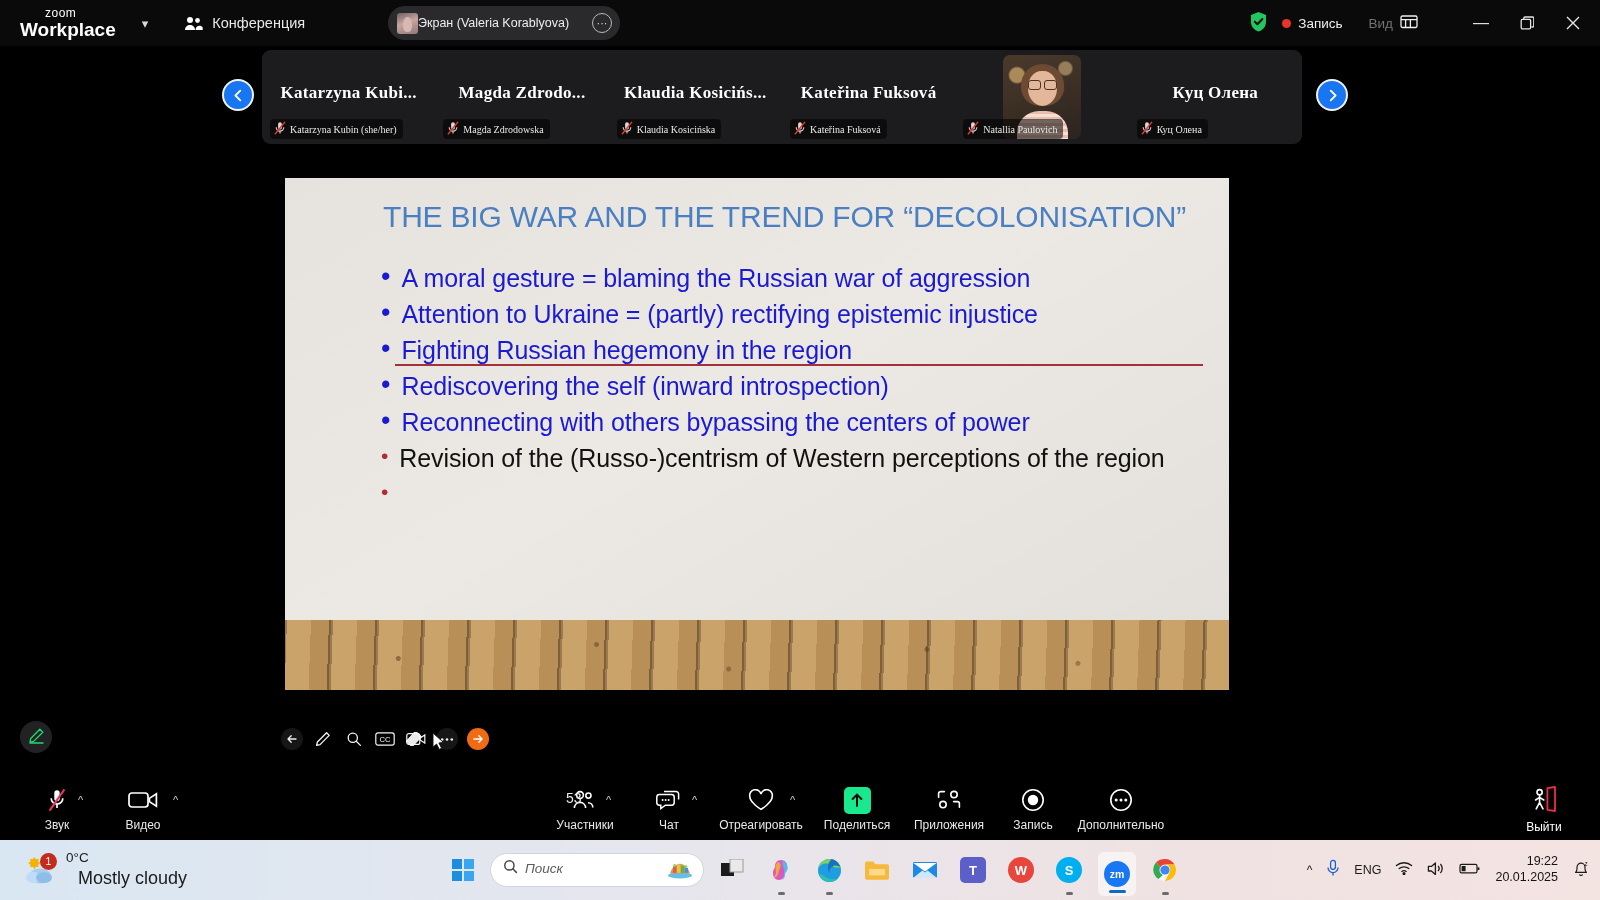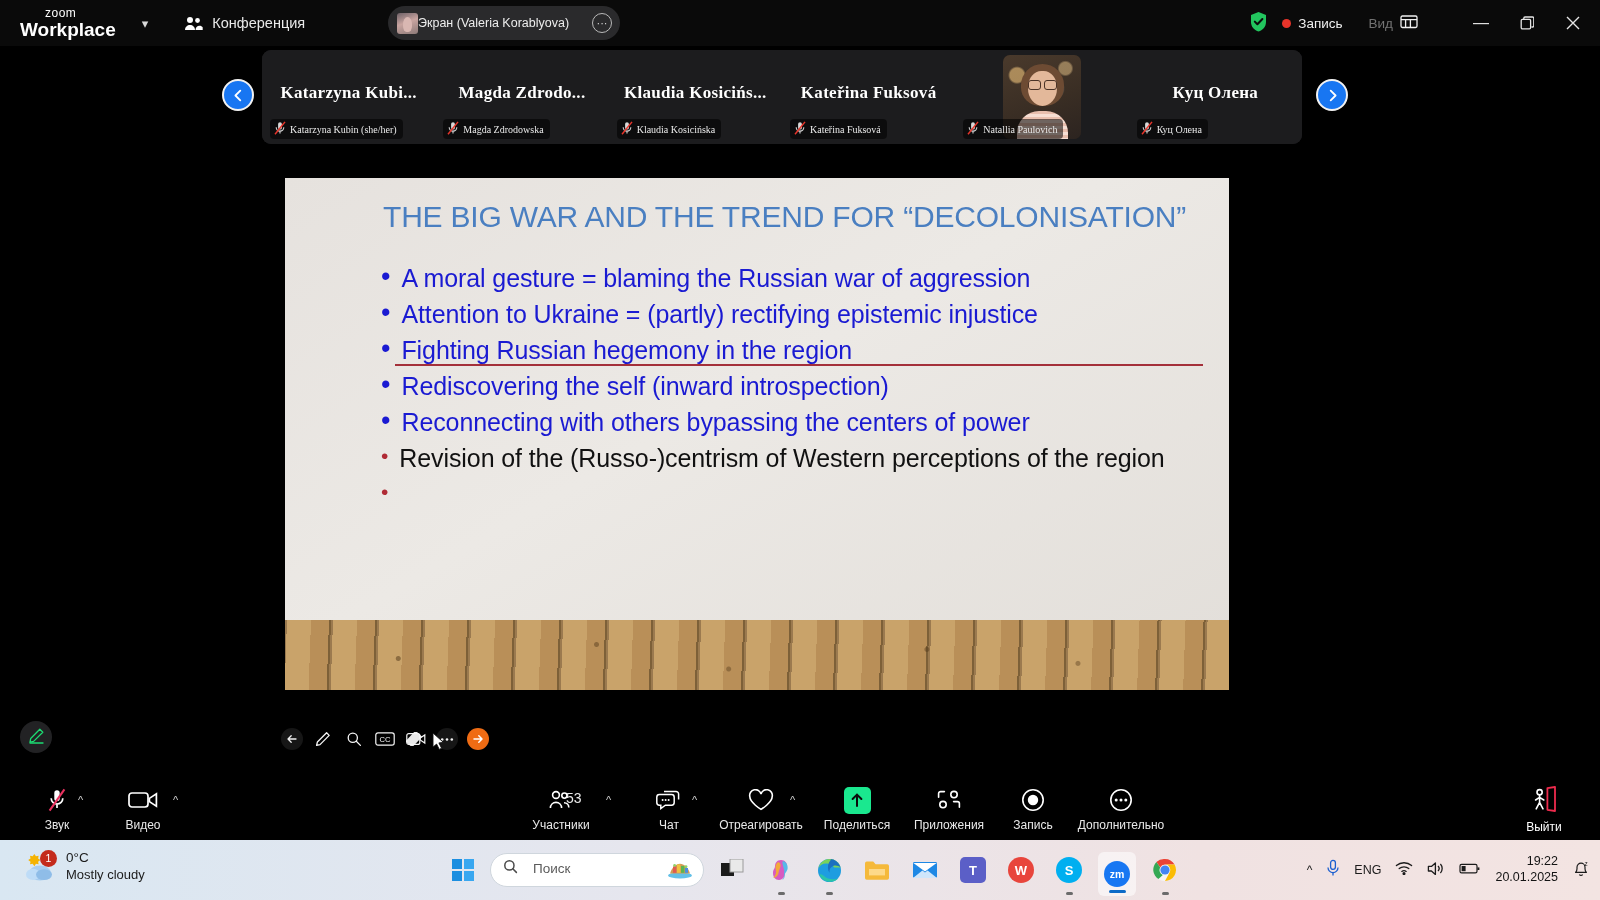--- a/index.html
+++ b/index.html
@@ -187,27 +187,27 @@
   }
   .weather { position: absolute; left: 22px; top: 10px; display: flex; align-items: center; gap: 10px; }
   .w-icon { position: relative; width: 34px; height: 30px; }
   .w-badge {
     position: absolute; left: 18px; top: -2px; width: 17px; height: 17px; border-radius: 50%;
     background: #c42b1c; color: #fff; font-size: 10.5px;
     display: flex; align-items: center; justify-content: center; z-index: 2;
   }
   .w-text { line-height: 1.25; color: #1b1b1b; }
   .w-temp { font-size: 13.5px; }
-  .w-desc { font-size: 13px; }
+  .w-desc { font-size: 18px; margin-left: 12px; }
 
   .tb-center { position: absolute; left: 446px; top: 0; height: 60px; display: flex; align-items: center; gap: 10px; }
   .start-btn { width: 34px; height: 34px; display: flex; align-items: center; justify-content: center; }
   .search-pill {
     width: 214px; height: 34px; border-radius: 17px; background: #fff;
-    border: 1px solid #cfd6dd; display: flex; align-items: center; gap: 15px; padding: 0 8px 4px 12px;
+    border: 1px solid #cfd6dd; display: flex; align-items: center; gap: 7px; padding: 0 8px 4px 12px; font-style: italic;
   }
   .search-pill .sp-text { color: #5b5b5b; font-size: 13.5px; flex: 1; }
   .island { width: 30px; height: 22px; position: relative; }
   .tb-app { width: 38px; height: 60px; display: flex; flex-direction: column; align-items: center; justify-content: center; position: relative; }
   .tb-app .ind { position: absolute; bottom: 5px; width: 7px; height: 3px; border-radius: 2px; background: #6b6b6b; }
   .tb-app.active { background: rgba(255,255,255,.55); border-radius: 6px; height: 44px; margin-top: 8px; }
   .tb-app.active .ind { width: 17px; background: #0d6ac7; bottom: 3px; }
   .appico { width: 26px; height: 26px; border-radius: 5px; display: flex; align-items: center; justify-content: center; font-size: 13px; font-weight: 700; color: #fff; }
 
   .tray { position: absolute; right: 10px; top: 0; height: 60px; display: flex; align-items: center; gap: 14px; color: #1b1b1b; }
@@ -503,21 +503,21 @@
       <span class="ci">
         <svg width="30" height="20" viewBox="0 0 30 20" fill="none" stroke="#fff" stroke-width="1.7">
           <rect x="1" y="3" width="19" height="14" rx="3"></rect>
             <path d="M21.4 8.4l7-4.6v12.4l-7-4.6z"></path>
         </svg>
       </span>
       <span class="cl">Видео</span>
     </div>
     <span class="caret" style="left:173px">^</span>
 
-    <div class="ctrl" style="left:518px">
+    <div class="ctrl" style="left:542px">
       <span class="ci">
         <svg width="26" height="20" viewBox="0 0 26 20" fill="none" stroke="#fff" stroke-width="1.6">
           <circle cx="8" cy="5" r="3.4"></circle>
             <circle cx="16.4" cy="5.6" r="2.6"></circle>
           <path d="M2.4 18c0-3.3 2.5-5.6 5.6-5.6s5.6 2.3 5.6 5.6"></path>
           <path d="M16 12.8c2.8 0 4.8 2 4.8 4.6"></path>
         </svg>
       </span>
       <span class="cl">Участники</span>
     </div>

